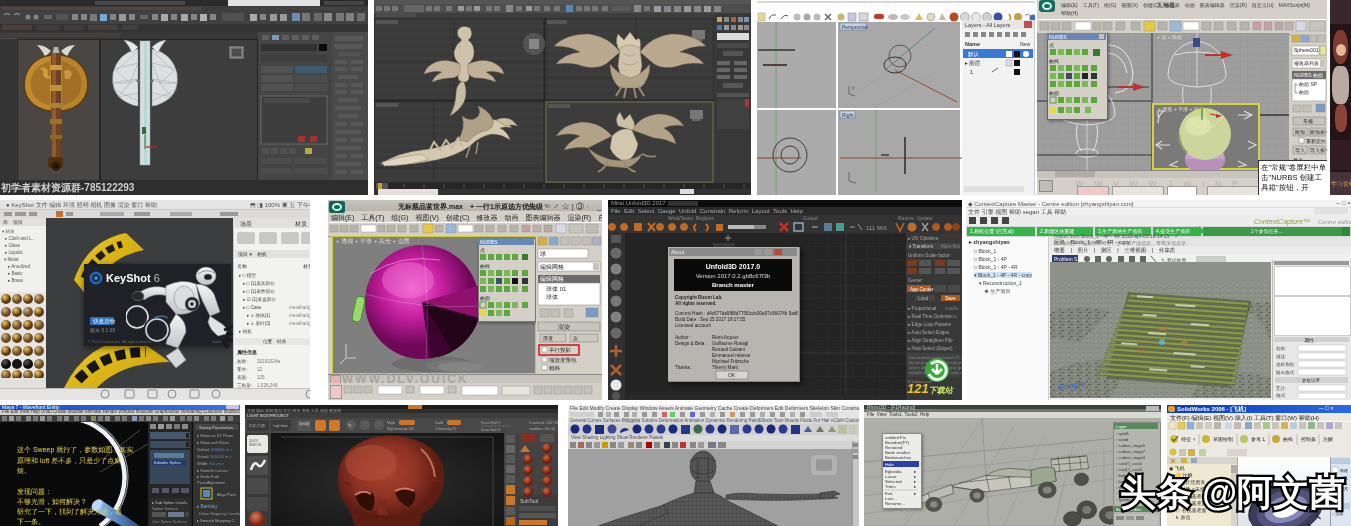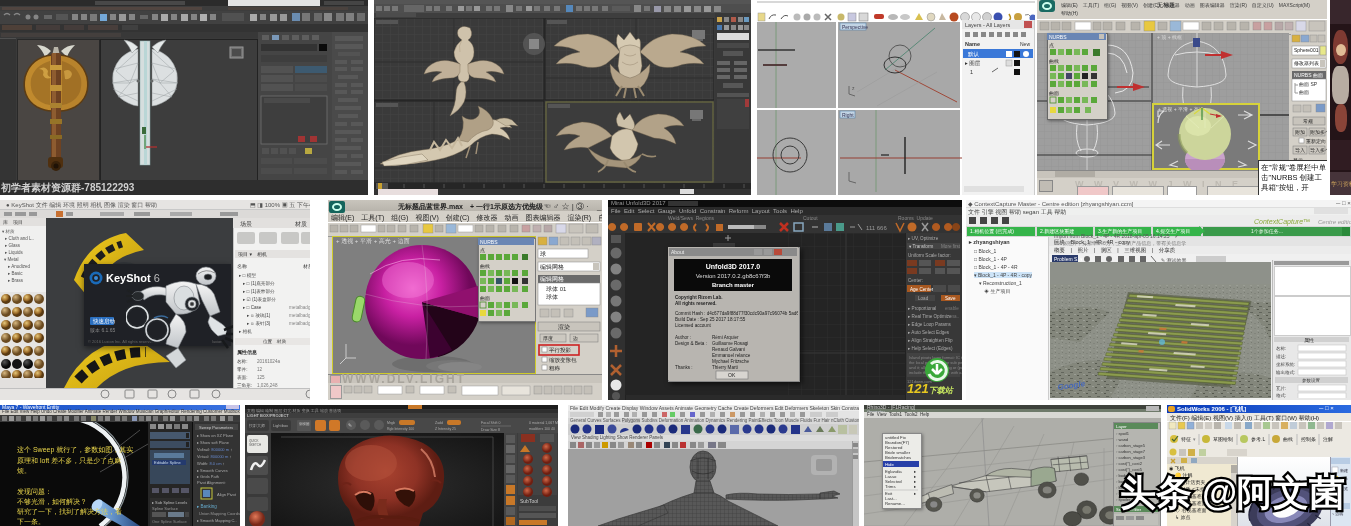--- a/index.html
+++ b/index.html
@@ -1034,21 +1034,21 @@
   <rect x="6" y="112" width="5" height="5" fill="#fff" stroke="#777" stroke-width=".5"></rect>
       <text x="13" y="117" font-size="5.5" fill="#222">平行投影</text>
   <rect x="6" y="122" width="5" height="5" fill="#fff" stroke="#777" stroke-width=".5"></rect>
       <text x="13" y="127" font-size="5.5" fill="#222">缩放变形包</text>
   <rect x="6" y="130" width="5" height="5" fill="#fff" stroke="#777" stroke-width=".5"></rect>
       <text x="13" y="135" font-size="5.5" fill="#222">粗称</text>
  </svg>
 
  <div class="abs" style="left:0;top:174px;width:274px;height:9px;background:#c8c4bc;border-top:1px solid #888"></div>
  <div class="abs" style="left:2px;top:175px;width:9px;height:7px;background:#e8b0b0;border:1px solid #999"></div>
- <div class="t" style="left:14px;top:172px;font-size:12px;color:#a8a49c;letter-spacing:2px;font-weight:bold">WWW.DLV.LIGHT</div>
+ <div class="t" style="left:14px;top:172px;font-size:12px;color:#a8a49c;letter-spacing:2px;font-weight:bold">WWW.DLV.QUICK</div>
  <div class="abs" style="left:0;top:183px;width:274px;height:17px;background:#d4d0c8"></div>
  <div class="abs" style="left:2px;top:185px;width:10px;height:12px;background:#f0c8c8;border:1px solid #999"></div>
  <svg style="left:14px;top:184px" width="260" height="15" viewBox="0 0 260 15">
   <g fill="#c4c0b8" stroke="#888" stroke-width=".4">
         <rect x="2" y="2" width="8" height="7"></rect>
         <rect x="12" y="2" width="8" height="7"></rect>
         <rect x="22" y="2" width="8" height="7"></rect>
         <rect x="36" y="2" width="24" height="8" fill="#fff"></rect>
         <rect x="64" y="2" width="8" height="7"></rect>
         <rect x="78" y="2" width="24" height="8" fill="#fff"></rect>

